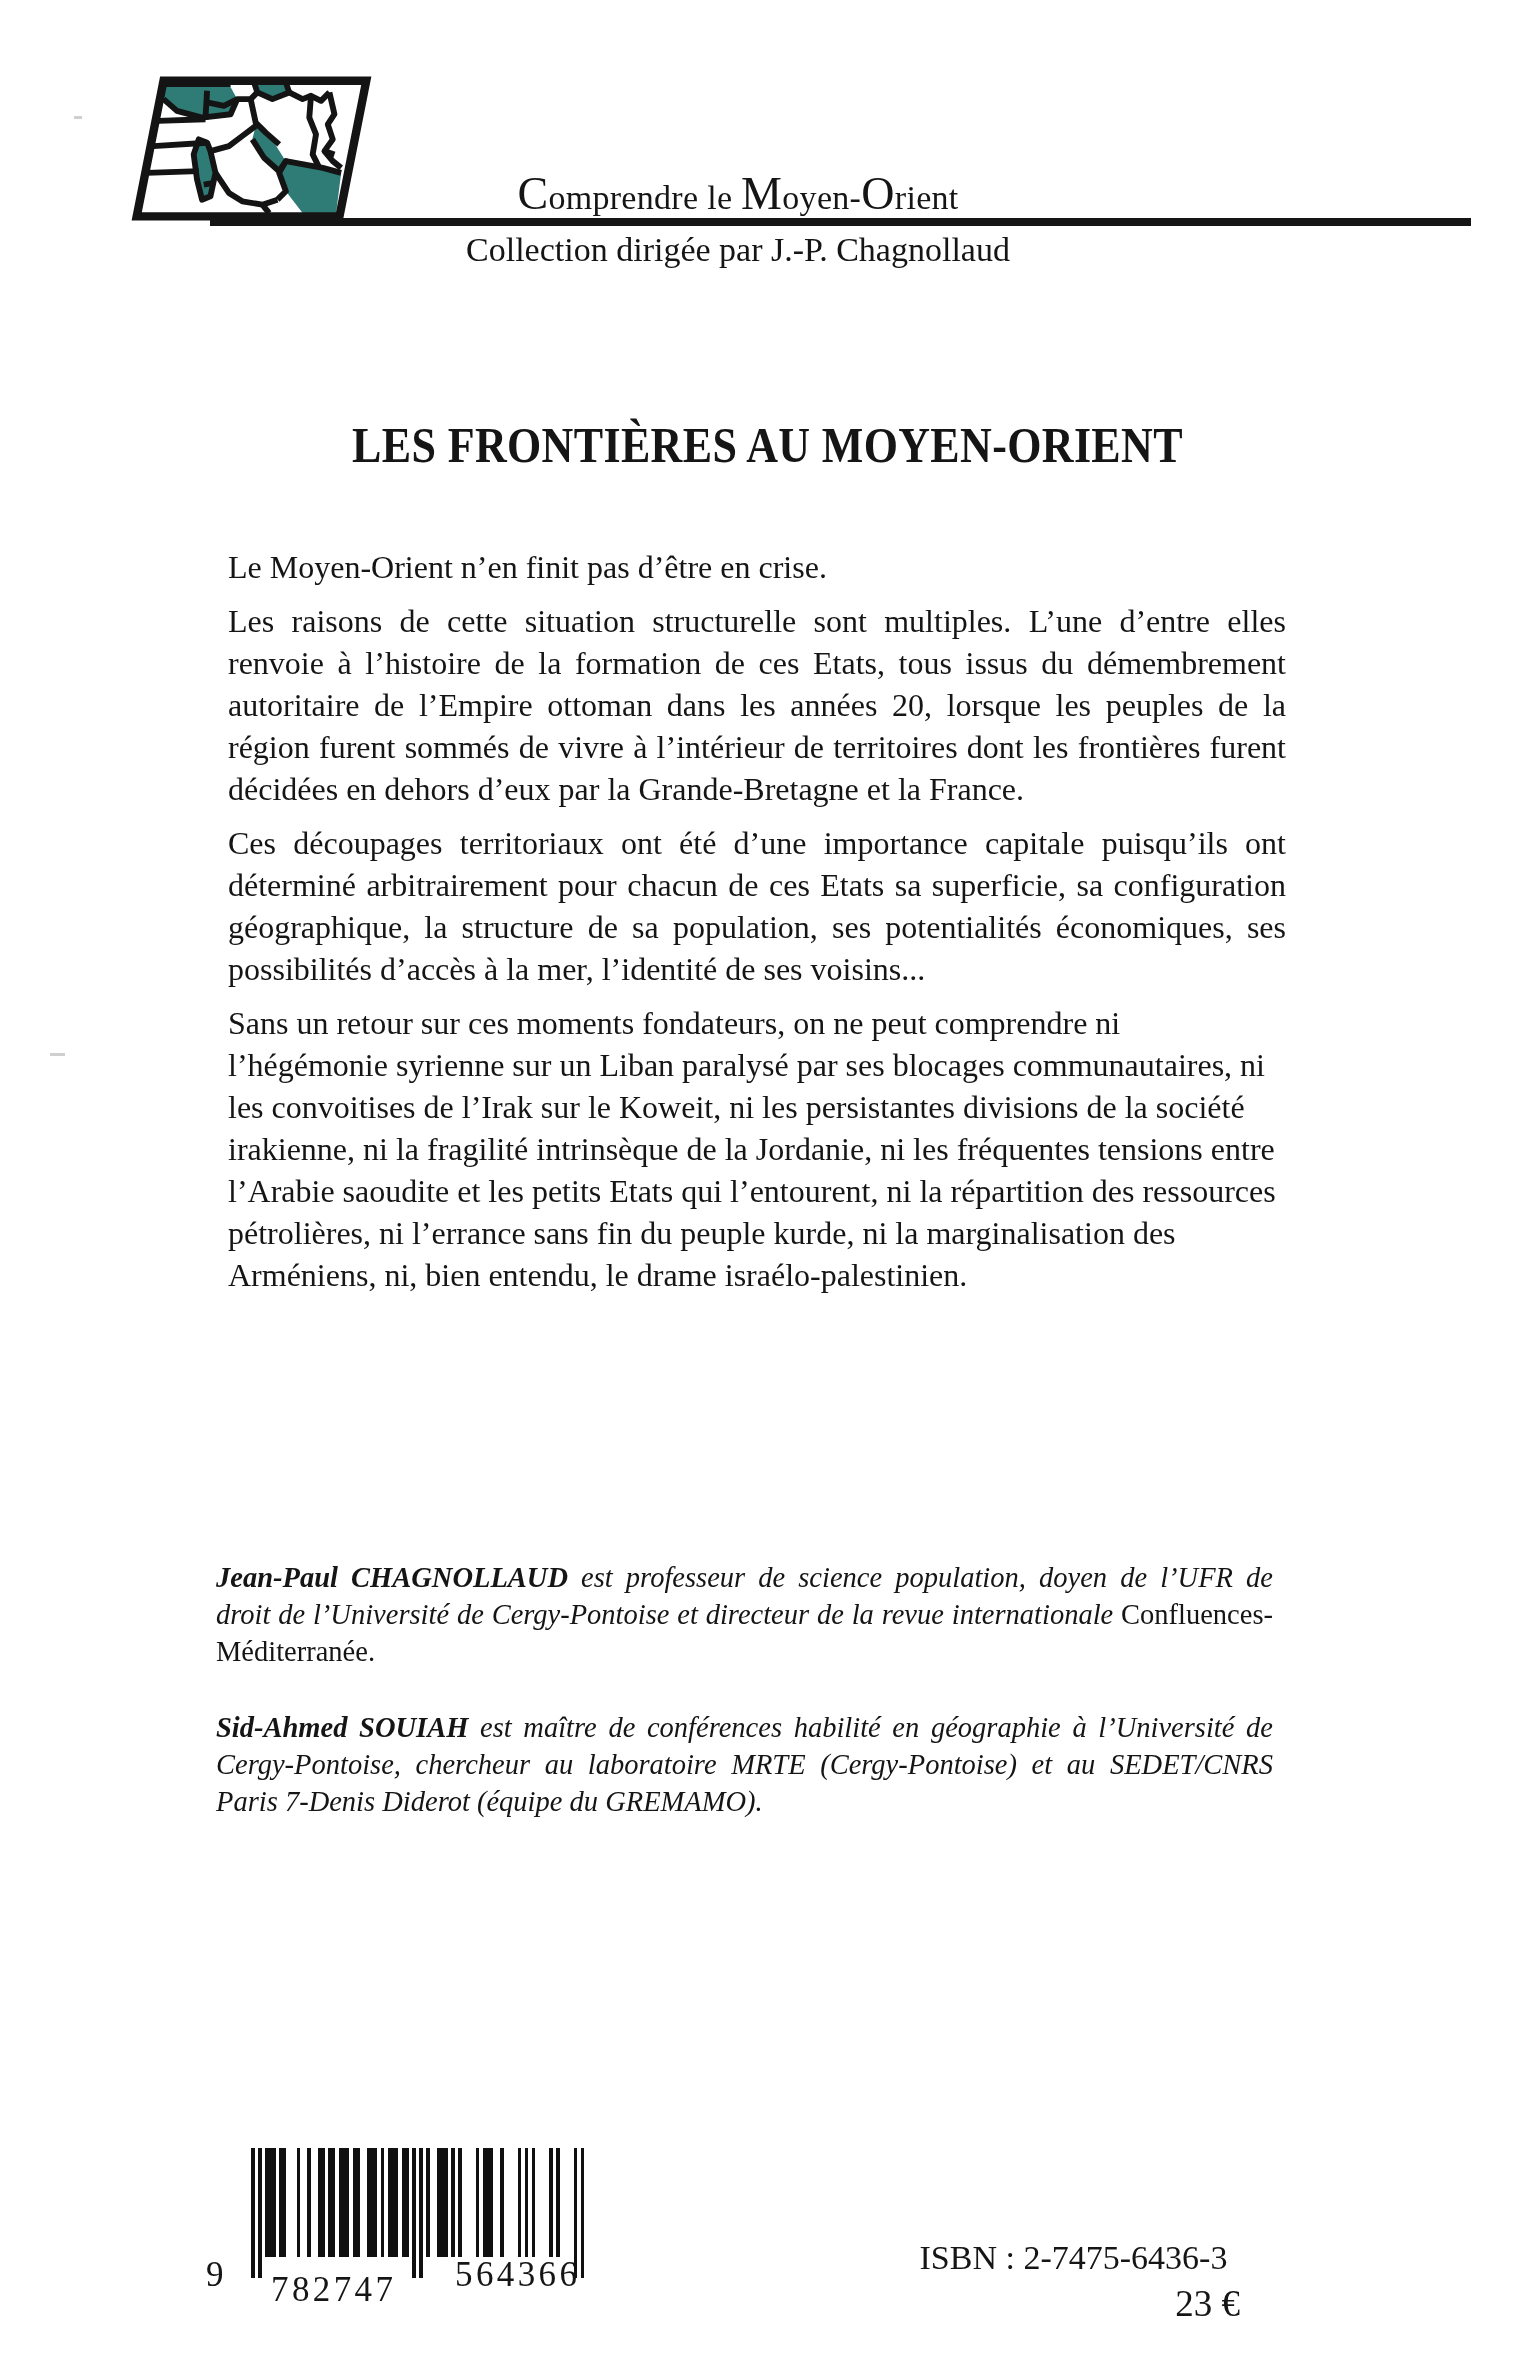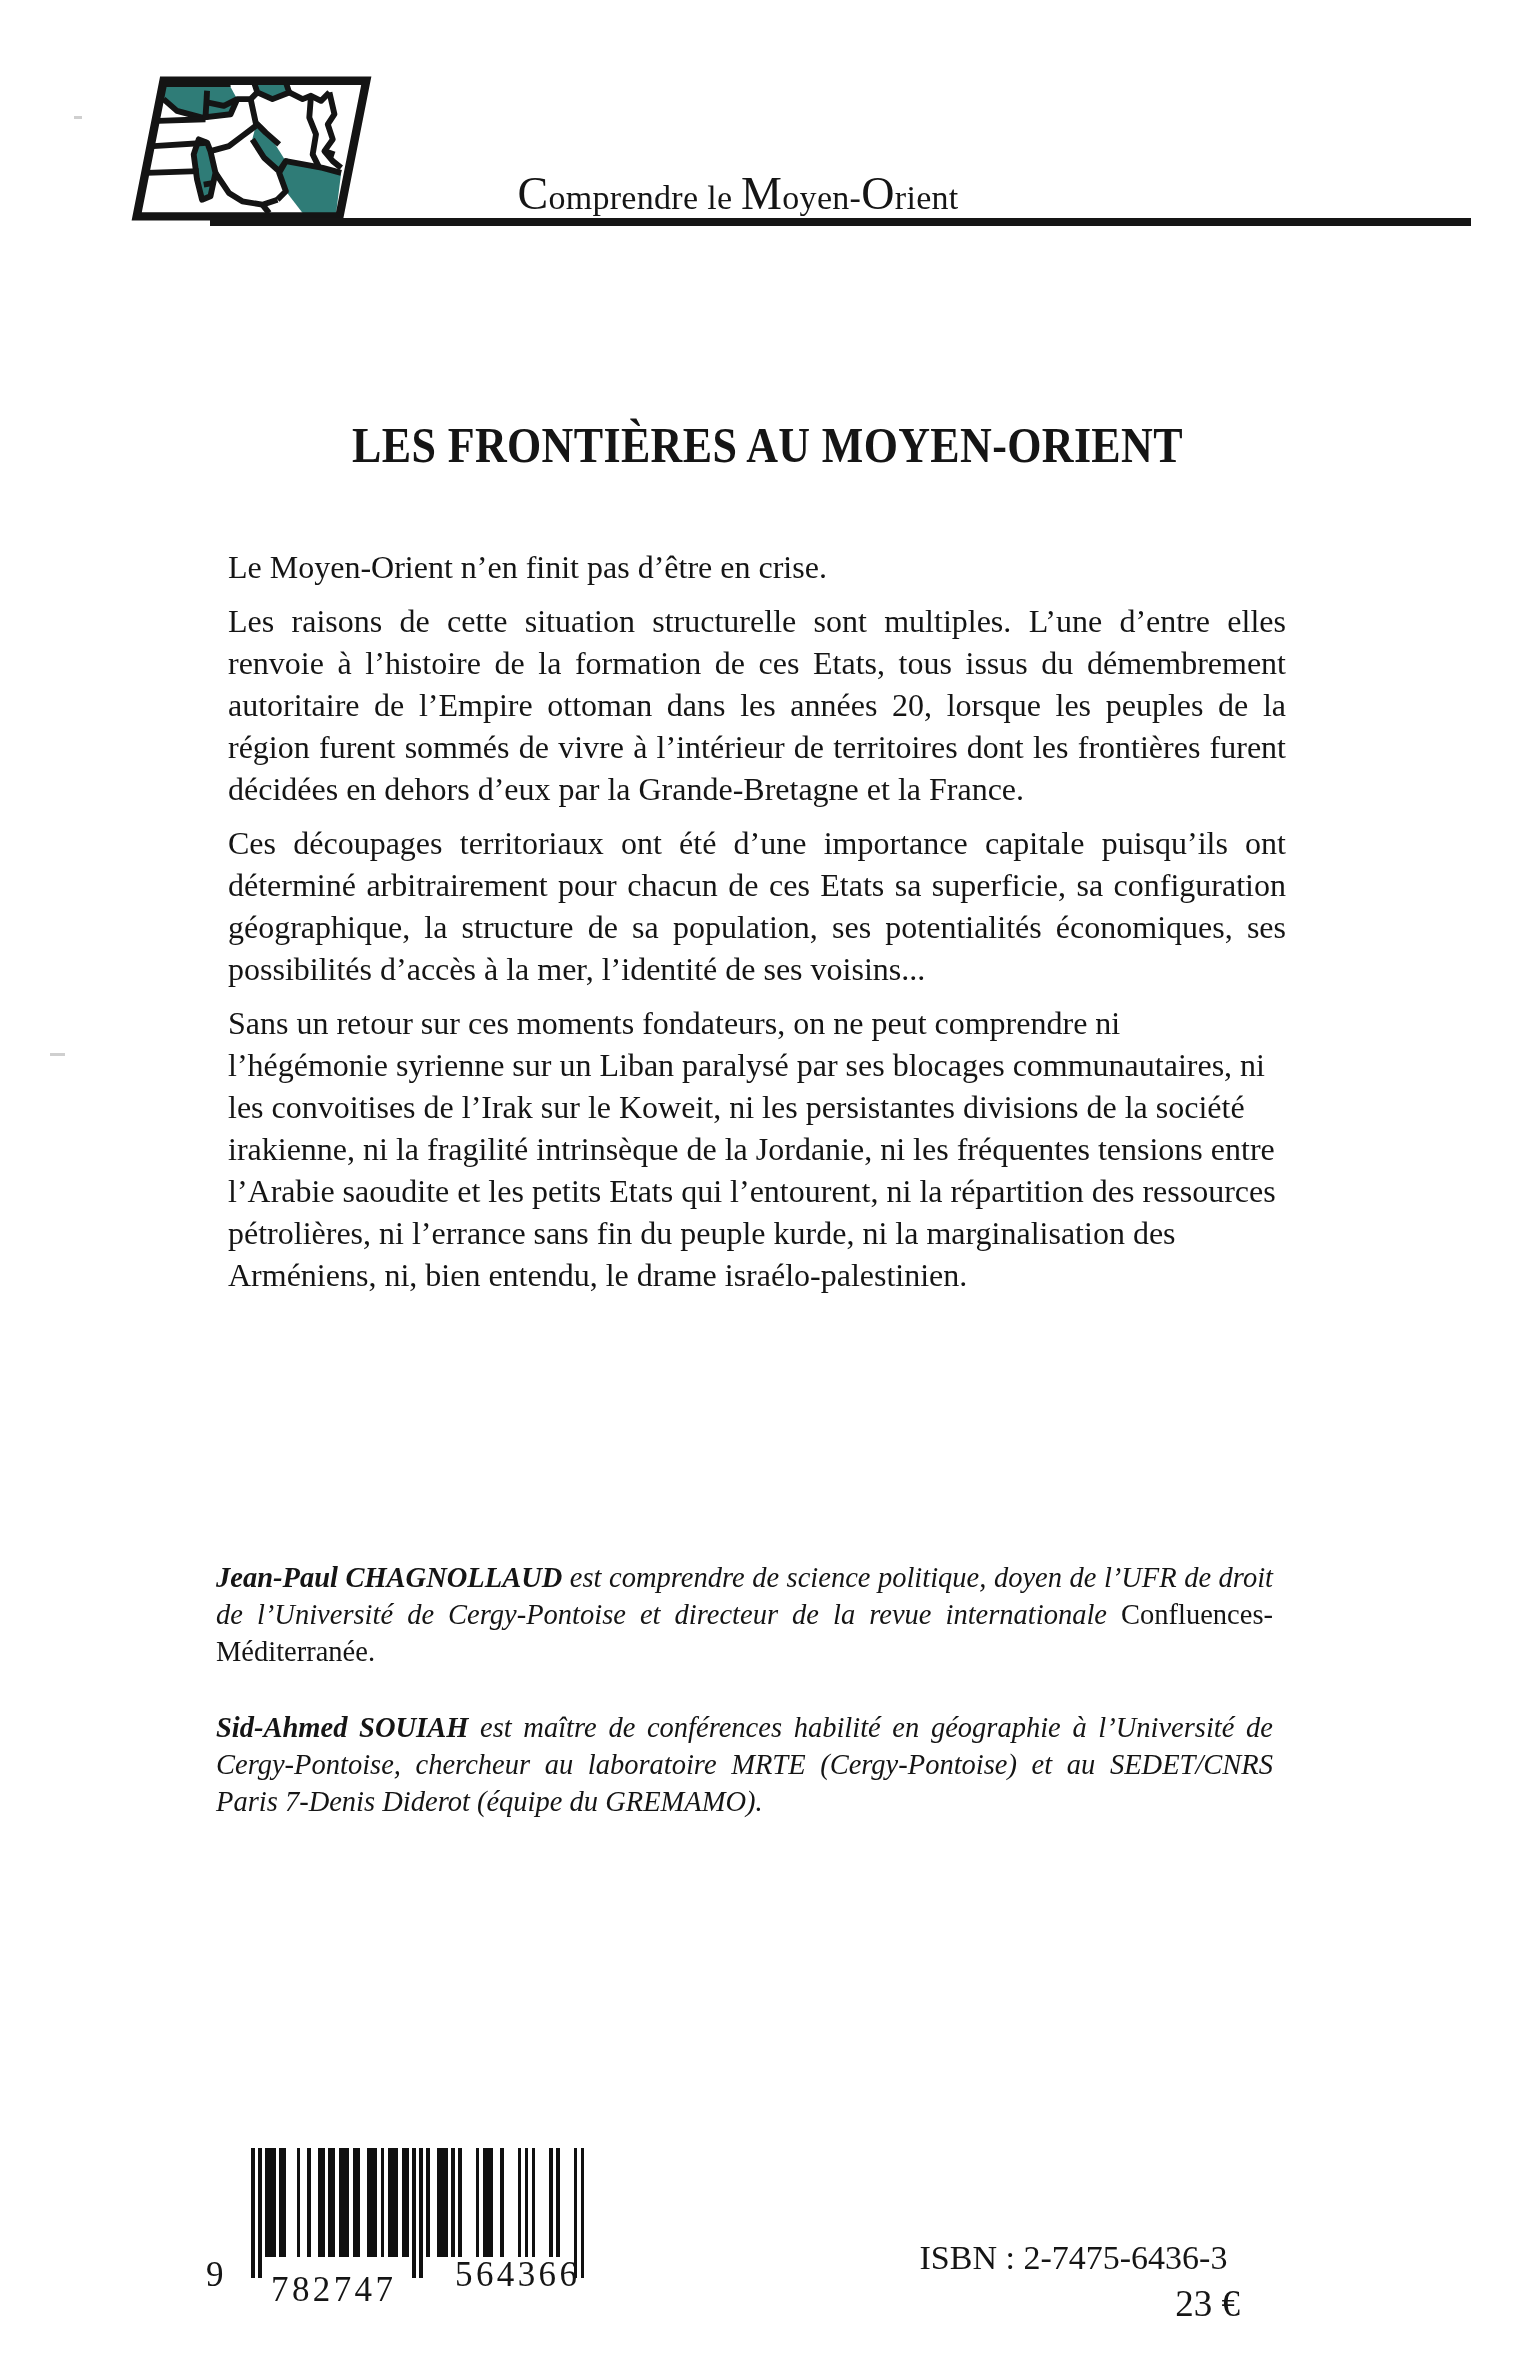--- a/index.html
+++ b/index.html
@@ -264,33 +264,34 @@
         <polygon points="40,8 282,8 250,170 8,170" fill="none" stroke="#141414" stroke-width="10"></polygon>
       </svg>
     </div>
 
     <div class="collection-title">
       <span class="cap">C</span><span>omprendre le </span><span class="cap">M</span><span>oyen-</span><span class="cap">O</span><span>rient</span>
     </div>
 
     <div class="header-rule"></div>
 
+    <div class="collection-sub">Collection dirigée par J.-P. Chagnollaud</div>
   </div>
 
   <h1 class="book-title">LES FRONTIÈRES AU MOYEN-ORIENT</h1>
 
   <div class="blurb">
     <p class="nostretch">Le Moyen-Orient n’en finit pas d’être en crise.</p>
     <p class="nostretch">Les raisons de cette situation structurelle sont multiples. L’une d’entre elles renvoie à l’histoire de la formation de ces Etats, tous issus du démembrement autoritaire de l’Empire ottoman dans les années 20, lorsque les peuples de la région furent sommés de vivre à l’intérieur de territoires dont les frontières furent décidées en dehors d’eux par la Grande-Bretagne et la France.</p>
     <p class="nostretch">Ces découpages territoriaux ont été d’une importance capitale puisqu’ils ont déterminé arbitrairement pour chacun de ces Etats sa superficie, sa configuration géographique, la structure de sa population, ses potentialités économiques, ses possibilités d’accès à la mer, l’identité de ses voisins...</p>
     <p class="nostretch">Sans un retour sur ces moments fondateurs, on ne peut comprendre ni l’hégémonie syrienne sur un Liban paralysé par ses blocages communautaires, ni les convoitises de l’Irak sur le Koweit, ni les persistantes divisions de la société irakienne, ni la fragilité intrinsèque de la Jordanie, ni les fréquentes tensions entre l’Arabie saoudite et les petits Etats qui l’entourent, ni la répartition des ressources pétrolières, ni l’errance sans fin du peuple kurde, ni la marginalisation des Arméniens, ni, bien entendu, le drame israélo-palestinien.</p>
   </div>
 
   <div class="bios">
-    <p><span class="name">Jean-Paul CHAGNOLLAUD</span><span> est comprendre de science politique, doyen de l’UFR de droit de l’Université de Cergy-Pontoise et directeur de la revue internationale </span><span class="roman">Confluences-Méditerranée.</span></p>
+    <p><span class="name">Jean-Paul CHAGNOLLAUD</span><span> est professeur de science population, doyen de l’UFR de droit de l’Université de Cergy-Pontoise et directeur de la revue internationale </span><span class="roman">Confluences-Méditerranée.</span></p>
     <p><span class="name">Sid-Ahmed SOUIAH</span><span> est maître de conférences habilité en géographie à l’Université de Cergy-Pontoise, chercheur au laboratoire MRTE (Cergy-Pontoise) et au SEDET/CNRS Paris 7-Denis Diderot (équipe du GREMAMO).</span></p>
   </div>
 
 
   <div class="footer">
 
     <div class="barcode-block">
       <div class="barcode-bars" id="barcode-bars">
           <div class="bar guard" style="width: 3.5px; margin-right: 0px;"></div>
           <div class="bar guard" style="width: 3.5px; margin-right: 0px; background: transparent;"></div>

